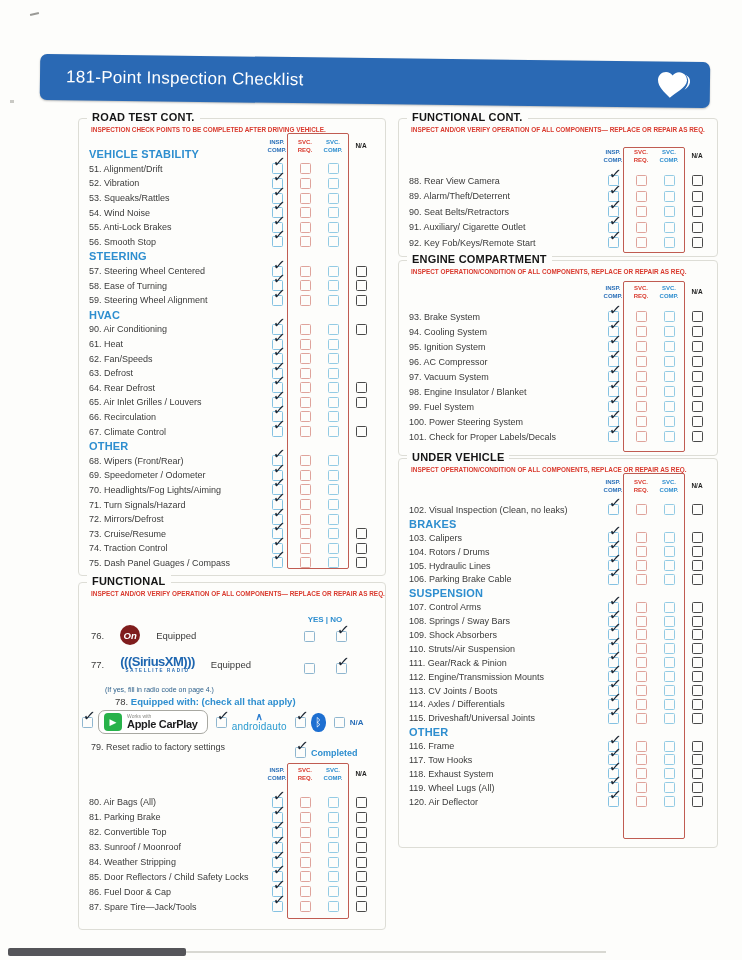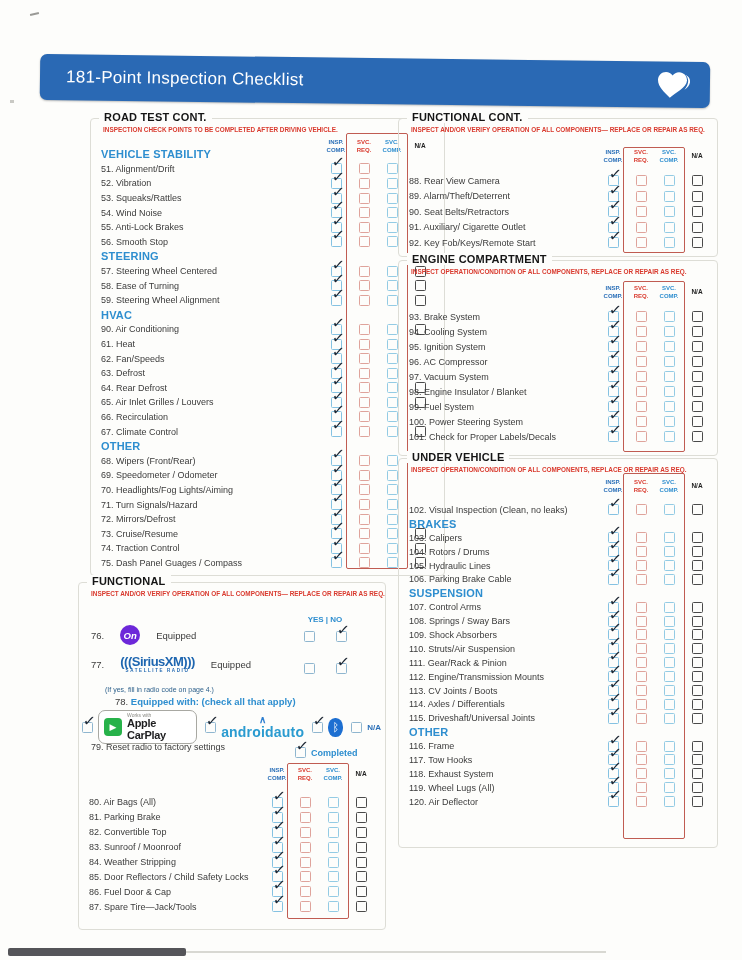--- a/index.html
+++ b/index.html
@@ -7,21 +7,21 @@
   .sheet{position:absolute;inset:0;background:#fdfdfb;}
 
   
   .topbar{position:absolute;left:40px;top:54px;width:670px;height:46px;background:#2a69b4;border-radius:7px;
     display:flex;align-items:center;transform:rotate(0.7deg);transform-origin:left center;box-shadow:0 1px 2px rgba(0,0,0,.25);}
   .topbar-title{color:#fff;font-size:17px;letter-spacing:.3px;padding-left:26px;}
   .heart{position:absolute;right:16px;top:7px;}
 
   
   .section{position:absolute;border:1px solid #ddddd6;border-radius:4px;background:transparent;}
-  #sec-road{left:90px;top:118px;width:306px;height:456px;padding-left:47px;}
+  #sec-road{left:78px;top:118px;width:306px;height:456px;}
   #sec-func{left:78px;top:582px;width:306px;height:346px;}
   #sec-func-cont{left:398px;top:118px;width:318px;height:137px;}
   #sec-engine{left:398px;top:260px;width:318px;height:194px;}
   #sec-under{left:398px;top:458px;width:318px;height:388px;}
 
   .sec-title{position:absolute;top:-8px;left:8px;background:#fdfdfb;padding:0 5px;font-weight:bold;font-size:11px;color:#151515;letter-spacing:.2px;white-space:nowrap;}
   .sec-sub{position:absolute;top:7px;left:12px;font-size:6.4px;font-weight:bold;color:#d93a2e;white-space:nowrap;}
 
   
   .col-heads{position:absolute;left:0;right:0;display:flex;justify-content:flex-end;}
@@ -69,38 +69,38 @@
 
   
   .yesno{position:absolute;top:32px;left:214px;width:64px;text-align:center;color:#2e8ecf;font-weight:bold;font-size:8px;}
   .eq-row{position:absolute;left:12px;display:flex;align-items:center;gap:16px;}
   #eq76{top:42px;} #eq77{top:72px;}
   .eq-num{font-size:9.5px;color:#3b3b3b;}
   .eq-label{font-size:9.5px;color:#3b3b3b;}
   .eq-boxes{position:absolute;left:214px;width:64px;display:flex;}
   .eq-boxes .cell{width:32px;}
   #eqb76{top:48px;} #eqb77{top:80px;}
-  .onstar{width:20px;height:20px;border-radius:50%;background:#6d28d9;color:#fff;font-size:9.5px;font-weight:bold;font-style:italic;display:inline-flex;align-items:center;justify-content:center;flex:none;}
+  .onstar{width:20px;height:20px;border-radius:50%;background:#7f1d1d;color:#fff;font-size:9.5px;font-weight:bold;font-style:italic;display:inline-flex;align-items:center;justify-content:center;flex:none;}
   .sxm{display:inline-flex;flex-direction:column;align-items:center;line-height:1;}
   .sxm-main{color:#1e66b0;font-weight:bold;font-size:13px;letter-spacing:-.5px;}
   .sxm-sub{font-size:4.5px;letter-spacing:1.6px;color:#1e66b0;font-weight:bold;margin-top:1px;}
   .note{position:absolute;top:103px;left:26px;font-size:7px;color:#2c5f8a;}
   .row78{position:absolute;top:113px;left:12px;font-size:9.5px;white-space:nowrap;margin-left:24px;}
   .row78 .num{color:#3b3b3b;}
   .row78 .t{color:#2e8ecf;font-weight:bold;}
   .opts{position:absolute;top:127px;left:3px;right:4px;display:flex;align-items:center;gap:8px;}
   .opt{display:flex;align-items:center;gap:5px;}
   .cp-badge{display:inline-flex;align-items:center;gap:5px;border:1.5px solid #a8a8a2;border-radius:7px;padding:2px 9px 2px 5px;background:#fff;}
   .cp-icon{width:18px;height:18px;border-radius:4px;background:#27b24a;color:#fff;display:inline-flex;align-items:center;justify-content:center;font-size:9px;flex:none;}
   .cp-txt{display:flex;flex-direction:column;line-height:1.05;}
   .cp-top{font-size:5px;color:#8a8a84;}
   .cp-main{font-size:11px;font-weight:bold;color:#1d1d1f;letter-spacing:-.3px;}
   .aa{display:inline-flex;flex-direction:column;align-items:center;line-height:1;}
   .aa-caret{color:#2e7fd0;font-size:10px;font-weight:bold;}
-  .aa-text{color:#2a9bd0;font-size:14px;font-weight:bold;letter-spacing:.2px;}
+  .aa-text{color:#2a9bd0;font-size:10px;font-weight:normal;letter-spacing:.2px;}
   .bt{width:15px;height:19px;border-radius:47%;background:#1d6fd1;color:#fff;display:inline-flex;align-items:center;justify-content:center;font-family:"DejaVu Sans",sans-serif;font-size:11px;flex:none;}
   .opt-na-label{font-size:8px;font-weight:bold;color:#2a6fb8;}
   .row79{position:absolute;top:159px;left:12px;font-size:9px;color:#3b3b3b;}
   .completed{position:absolute;top:164px;left:216px;display:flex;align-items:center;gap:5px;}
   .completed-label{font-size:9px;font-weight:bold;color:#2e8ecf;}
   .sub{position:absolute;left:0;right:0;top:178px;bottom:0;}
 
   
   .scan-bottom{position:absolute;left:8px;bottom:4px;width:178px;height:8px;background:#45454a;border-radius:2px;opacity:.92;}
   .scan-bottom-line{position:absolute;left:186px;bottom:7px;width:420px;height:2px;background:#d8d8d2;}

